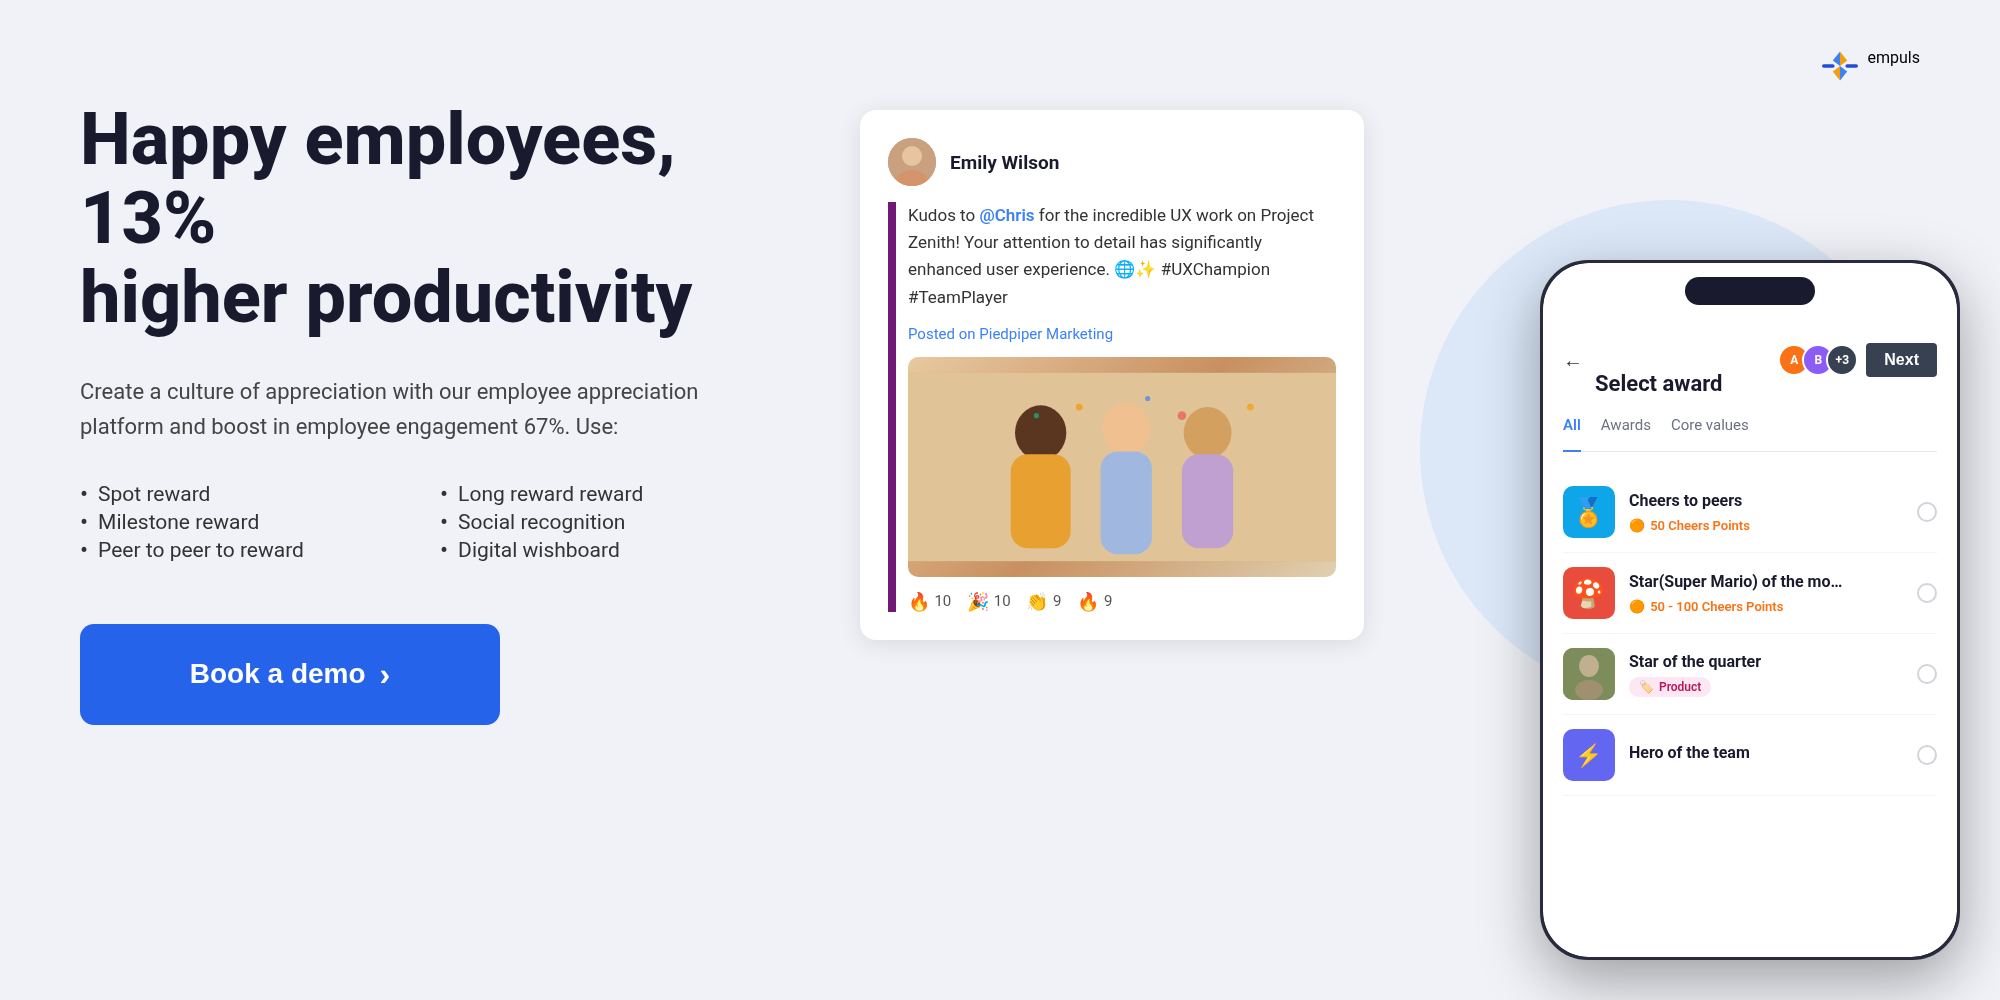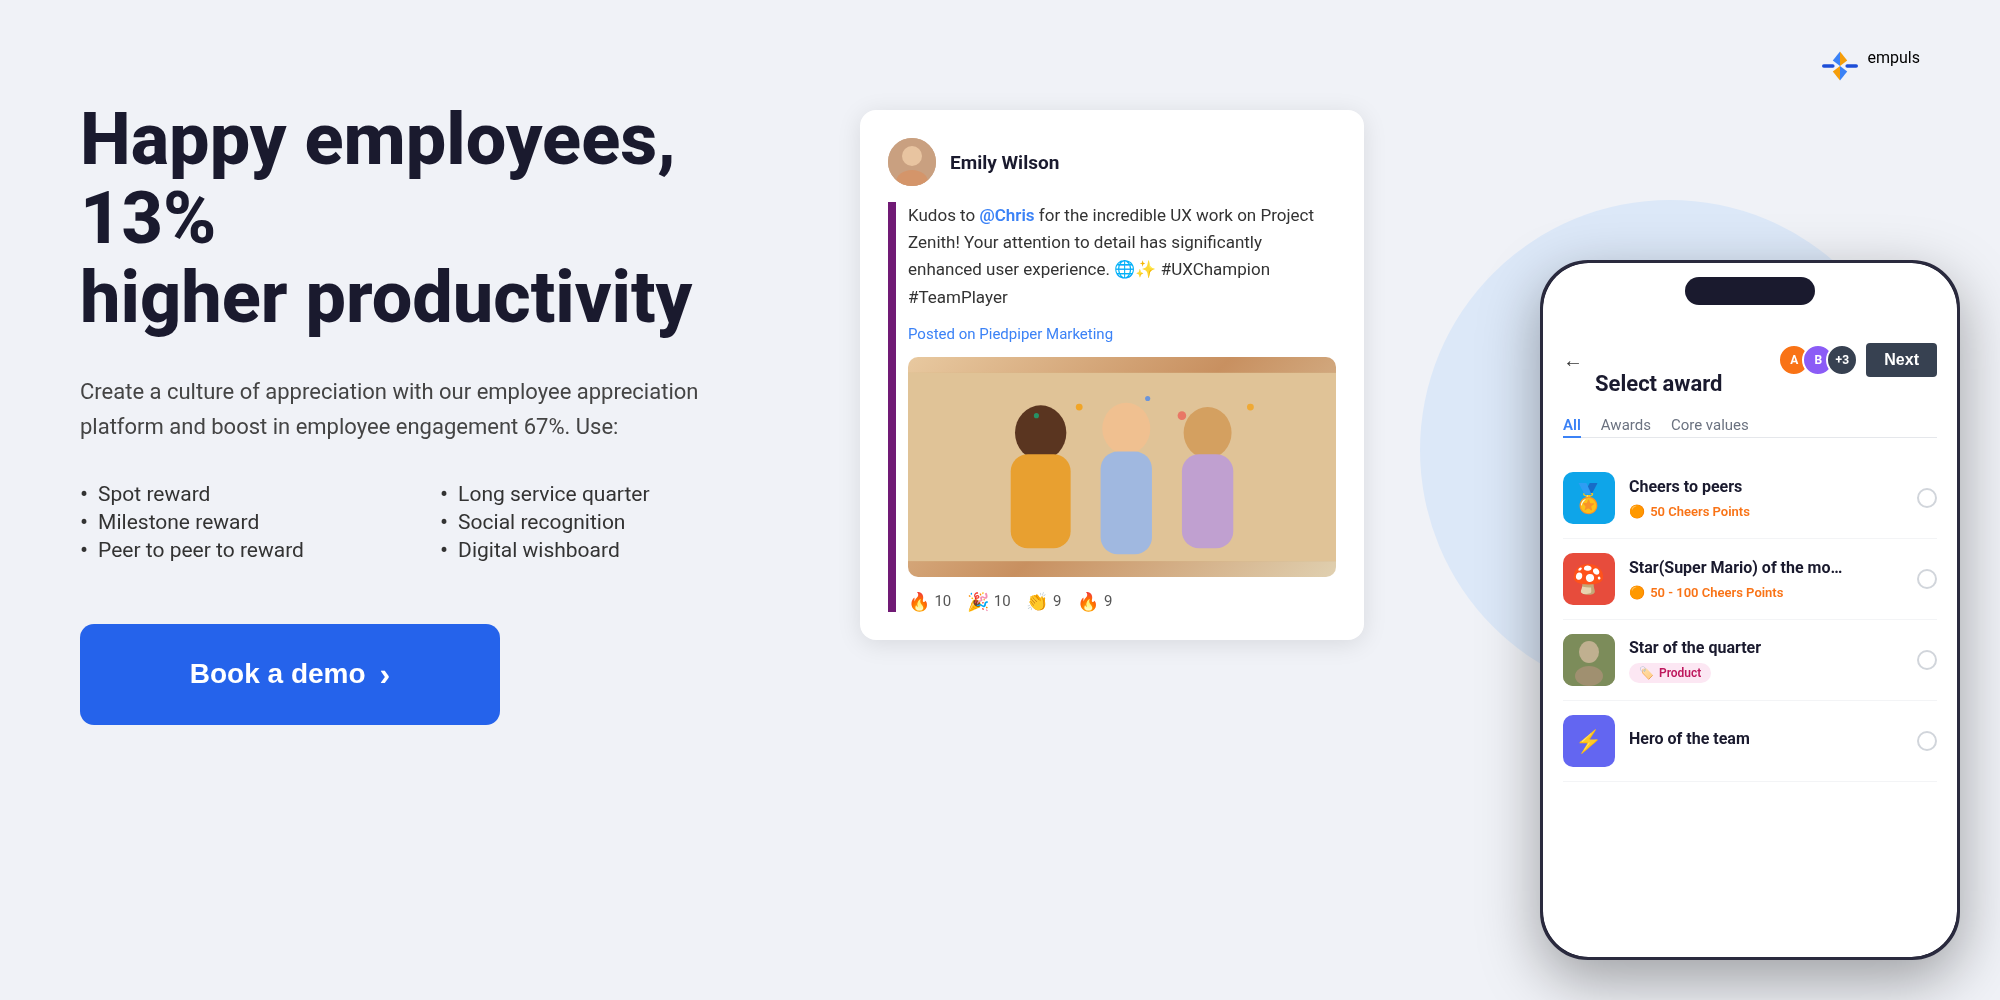--- a/index.html
+++ b/index.html
@@ -293,21 +293,21 @@
     
     .award-tabs {
       display: flex;
       gap: 20px;
       border-bottom: 1px solid #e5e7eb;
       margin-bottom: 20px;
     }
     .award-tab {
       font-size: 15px;
       color: #6b7280;
-      padding-bottom: 2px;
+      padding-bottom: 16px;
       cursor: pointer;
     }
     .award-tab.active {
       color: #3b82f6;
       border-bottom: 2px solid #3b82f6;
       font-weight: 600;
       margin-bottom: -1px;
     }
 
     
@@ -433,21 +433,21 @@
       </div>
       <div class="feature-item">
         <span>Milestone reward</span>
       </div>
       <div class="feature-item">
         <span>Peer to peer to reward</span>
       </div>
     </div>
     <div>
       <div class="feature-item">
-        <span>Long service quarter</span>
+        <span>Long reward reward</span>
       </div>
       <div class="feature-item">
         <span>Social recognition</span>
       </div>
       <div class="feature-item">
         <span>Digital wishboard</span>
       </div>
     </div>
   </div>
 

